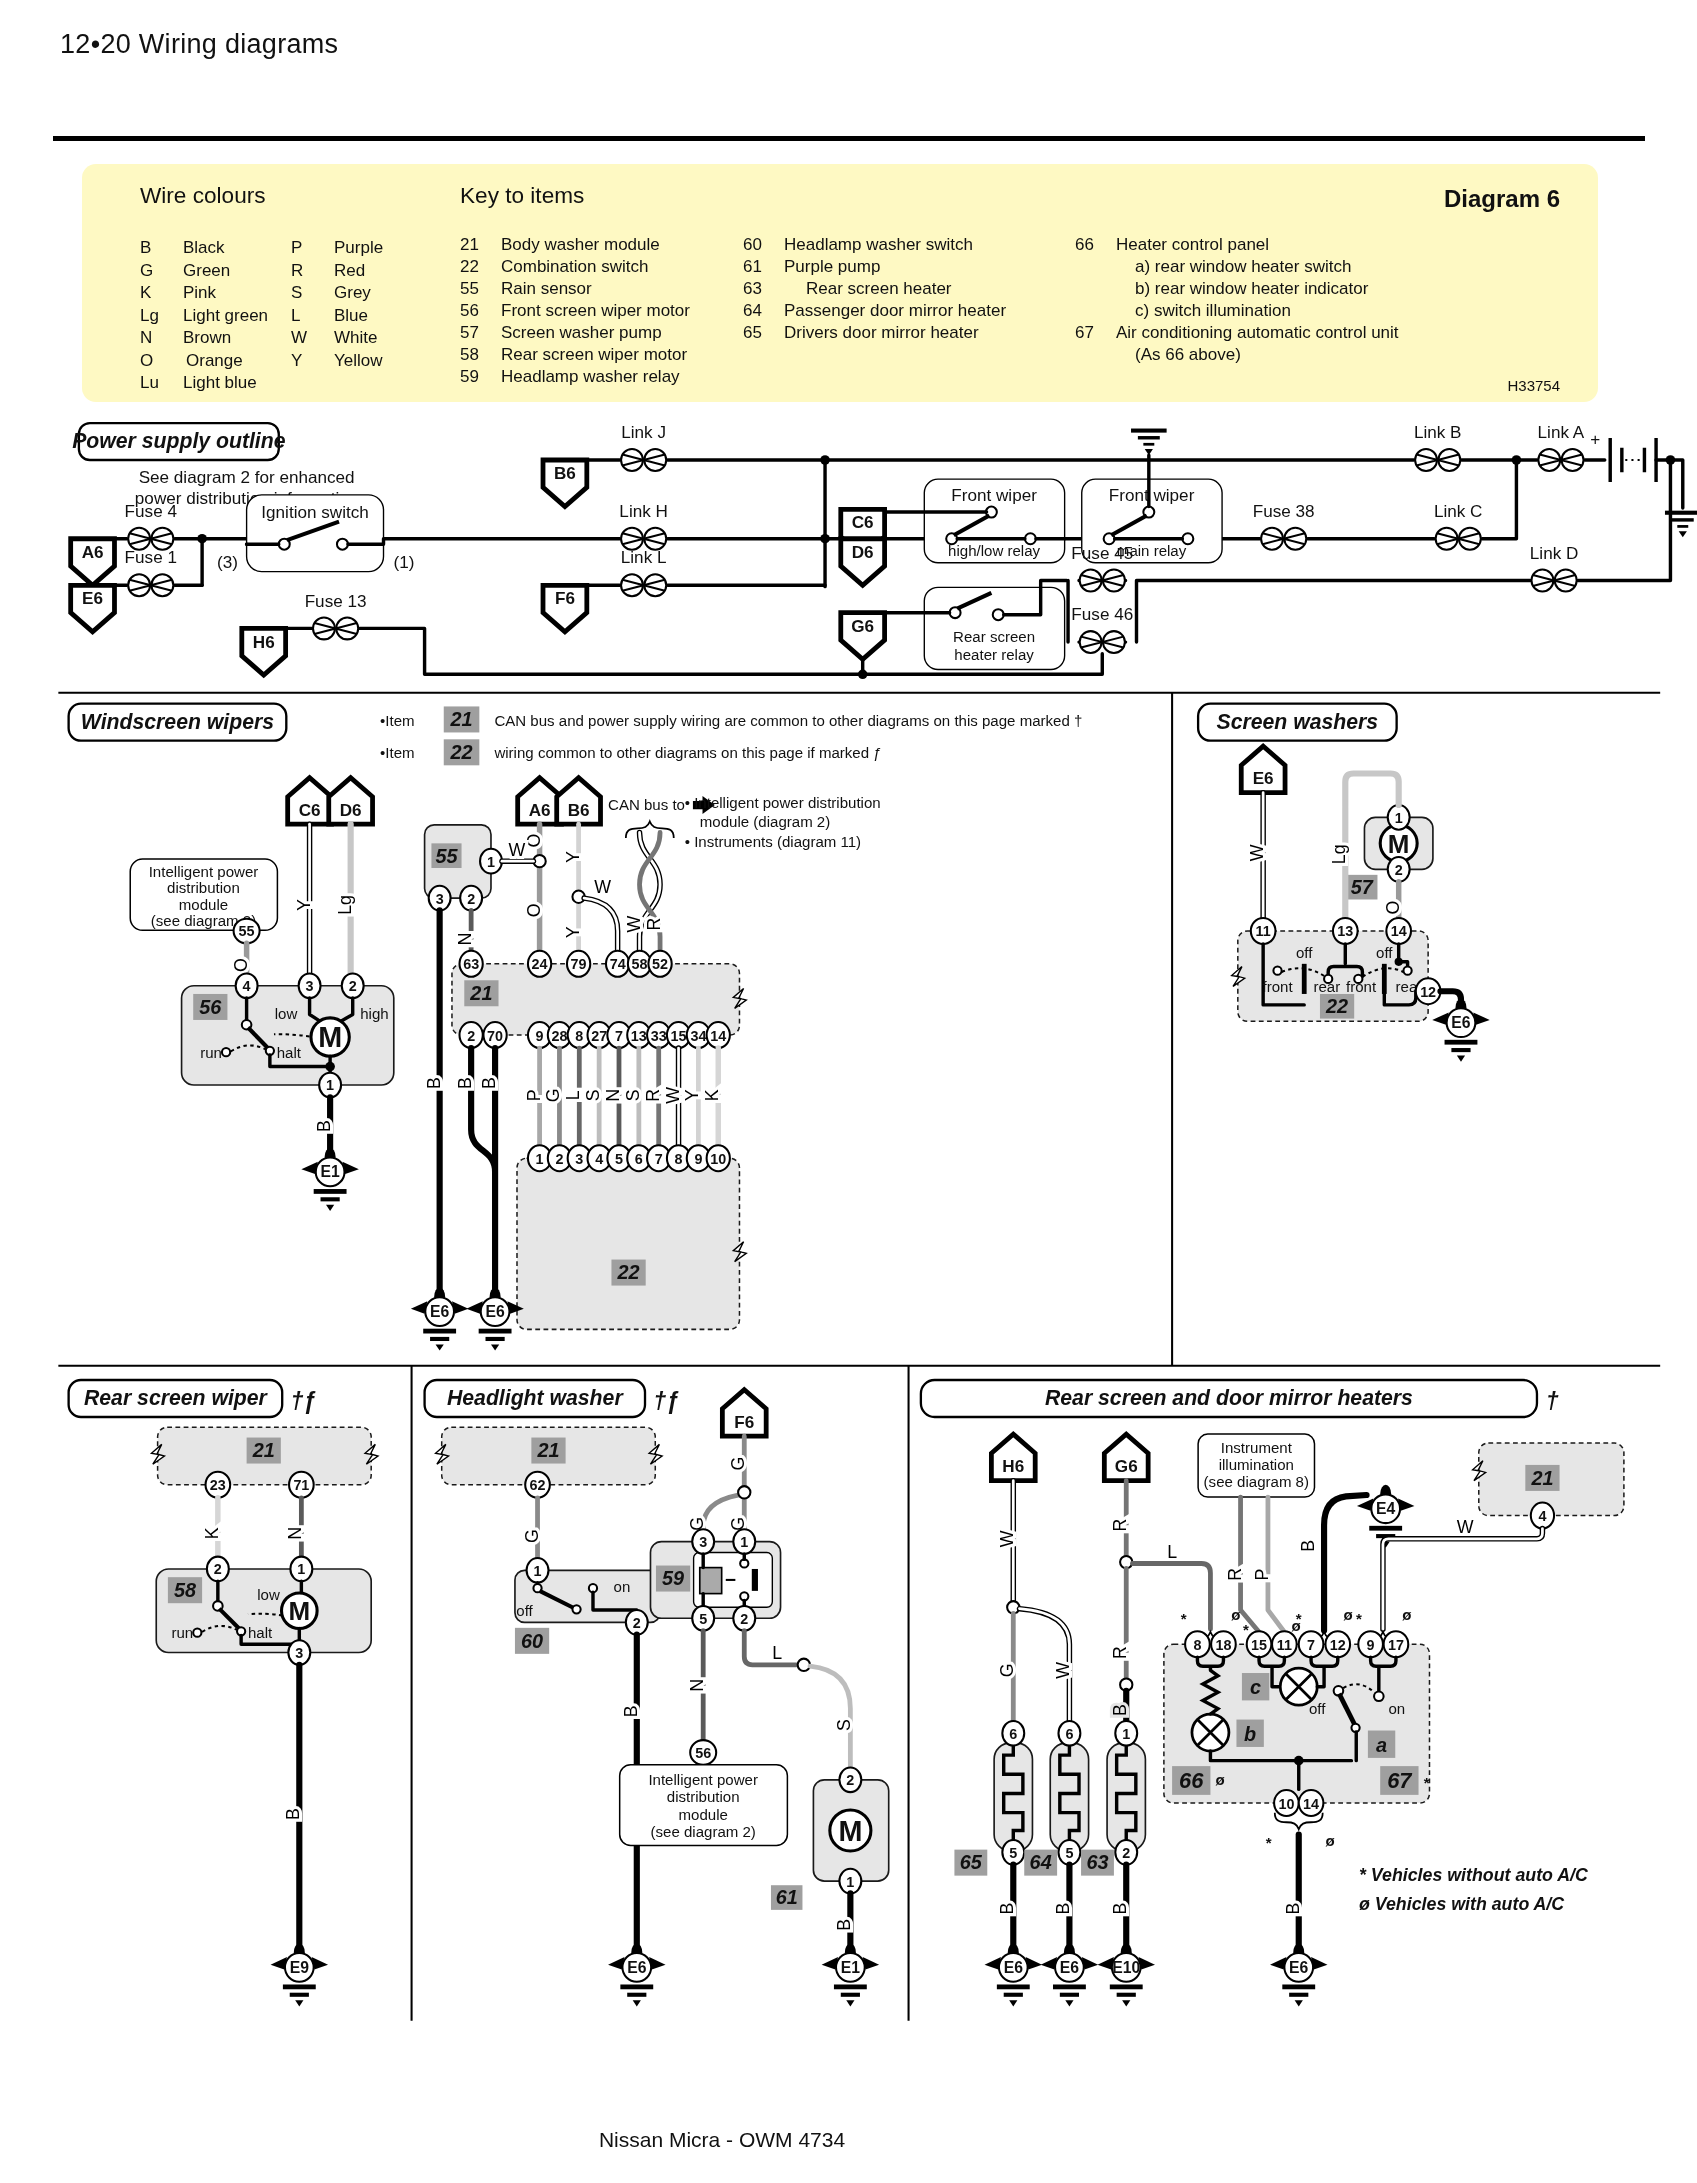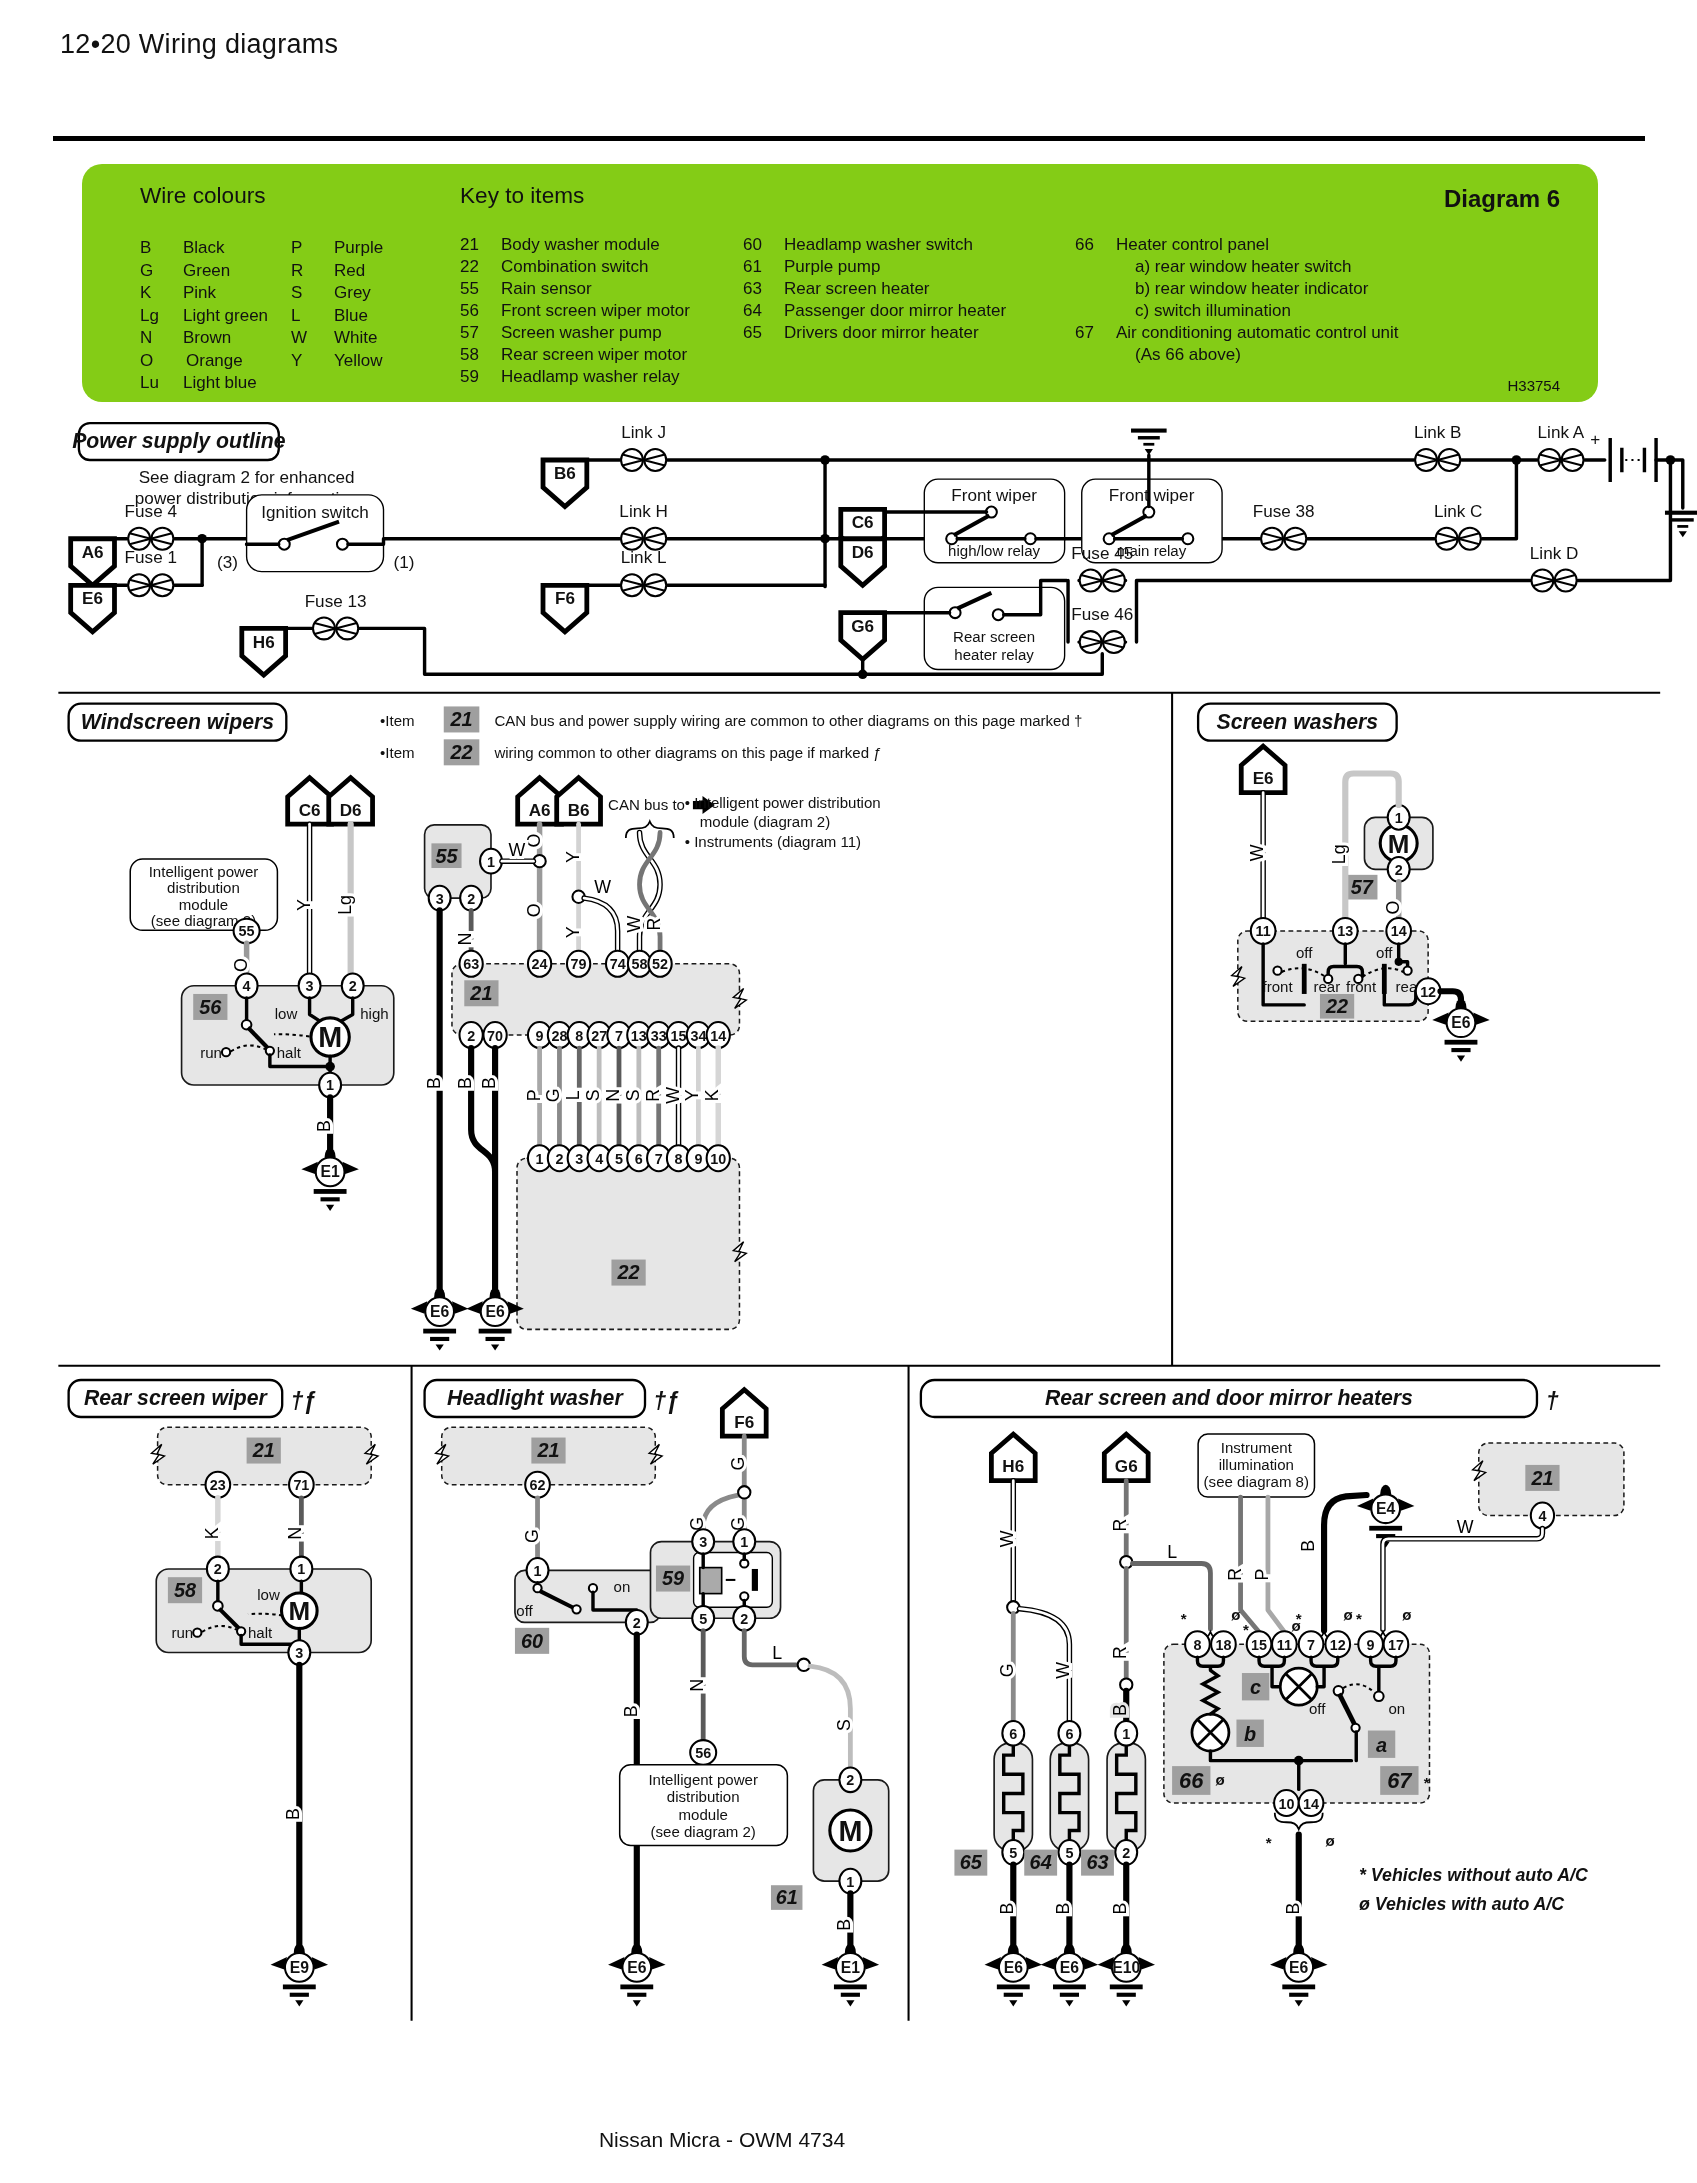--- a/index.html
+++ b/index.html
@@ -1,19 +1,19 @@
 <!DOCTYPE html>
 <html style="font-size:11px"><head>
 <meta charset="utf-8">
 <style>
   html,body{margin:0;padding:0;background:#fff}
   #page{position:relative;width:1698px;height:2183px;background:#fff;font-family:"Liberation Sans",sans-serif;color:#111;overflow:hidden}
   #hdr{position:absolute;left:60px;top:29px;font-size:27px;letter-spacing:0.3px}
   #rule{position:absolute;left:53px;top:136px;width:1592px;height:4.8px;background:#000}
-  #legend{position:absolute;left:82px;top:164px;width:1516px;height:238px;background:#84cc16;border-radius:20px}
+  #legend{position:absolute;left:82px;top:164px;width:1516px;height:238px;background:#fef9c3;border-radius:14px}
   .lg-h{position:absolute;font-size:22.6px}
   .lg-it{position:absolute;font-size:17px;white-space:nowrap}
   #diagno{position:absolute;right:38px;top:20.5px;font-size:24px;font-weight:700}
   #href{position:absolute;right:38px;bottom:8.2px;font-size:15px}
   #ftr{position:absolute;left:0;top:2128px;width:1444px;text-align:center;font-size:21px}
   svg text{font-family:"Liberation Sans",sans-serif;fill:#111}
   .w{fill:none;stroke-linecap:round;stroke-linejoin:round}
   .wB{stroke:#000;stroke-width:9}
   .wB5{stroke:#000;stroke-width:5}
   .wN{stroke:#5a5a5a;stroke-width:7}
@@ -103,21 +103,21 @@
         <div class="lg-it" style="left:419px;top:181px">Rear screen wiper motor</div>
       <div class="lg-it" style="left:378px;top:203px">59</div>
         <div class="lg-it" style="left:419px;top:203px">Headlamp washer relay</div>
     </div>
     <div>
       <div class="lg-it" style="left:661px;top:71px">60</div>
         <div class="lg-it" style="left:702px;top:71px">Headlamp washer switch</div>
       <div class="lg-it" style="left:661px;top:93px">61</div>
         <div class="lg-it" style="left:702px;top:93px">Purple pump</div>
       <div class="lg-it" style="left:661px;top:115px">63</div>
-        <div class="lg-it" style="left:702px;top:115px">Rear screen heater</div>
+        <div class="lg-it" style="left:724px;top:115px">Rear screen heater</div>
       <div class="lg-it" style="left:661px;top:137px">64</div>
         <div class="lg-it" style="left:702px;top:137px">Passenger door mirror heater</div>
       <div class="lg-it" style="left:661px;top:159px">65</div>
         <div class="lg-it" style="left:702px;top:159px">Drivers door mirror heater</div>
     </div>
     <div>
       <div class="lg-it" style="left:993px;top:71px">66</div>
         <div class="lg-it" style="left:1034px;top:71px">Heater control panel</div>
       <div class="lg-it" style="left:1053px;top:93px">a) rear window heater switch</div>
       <div class="lg-it" style="left:1053px;top:115px">b) rear window heater indicator</div>

